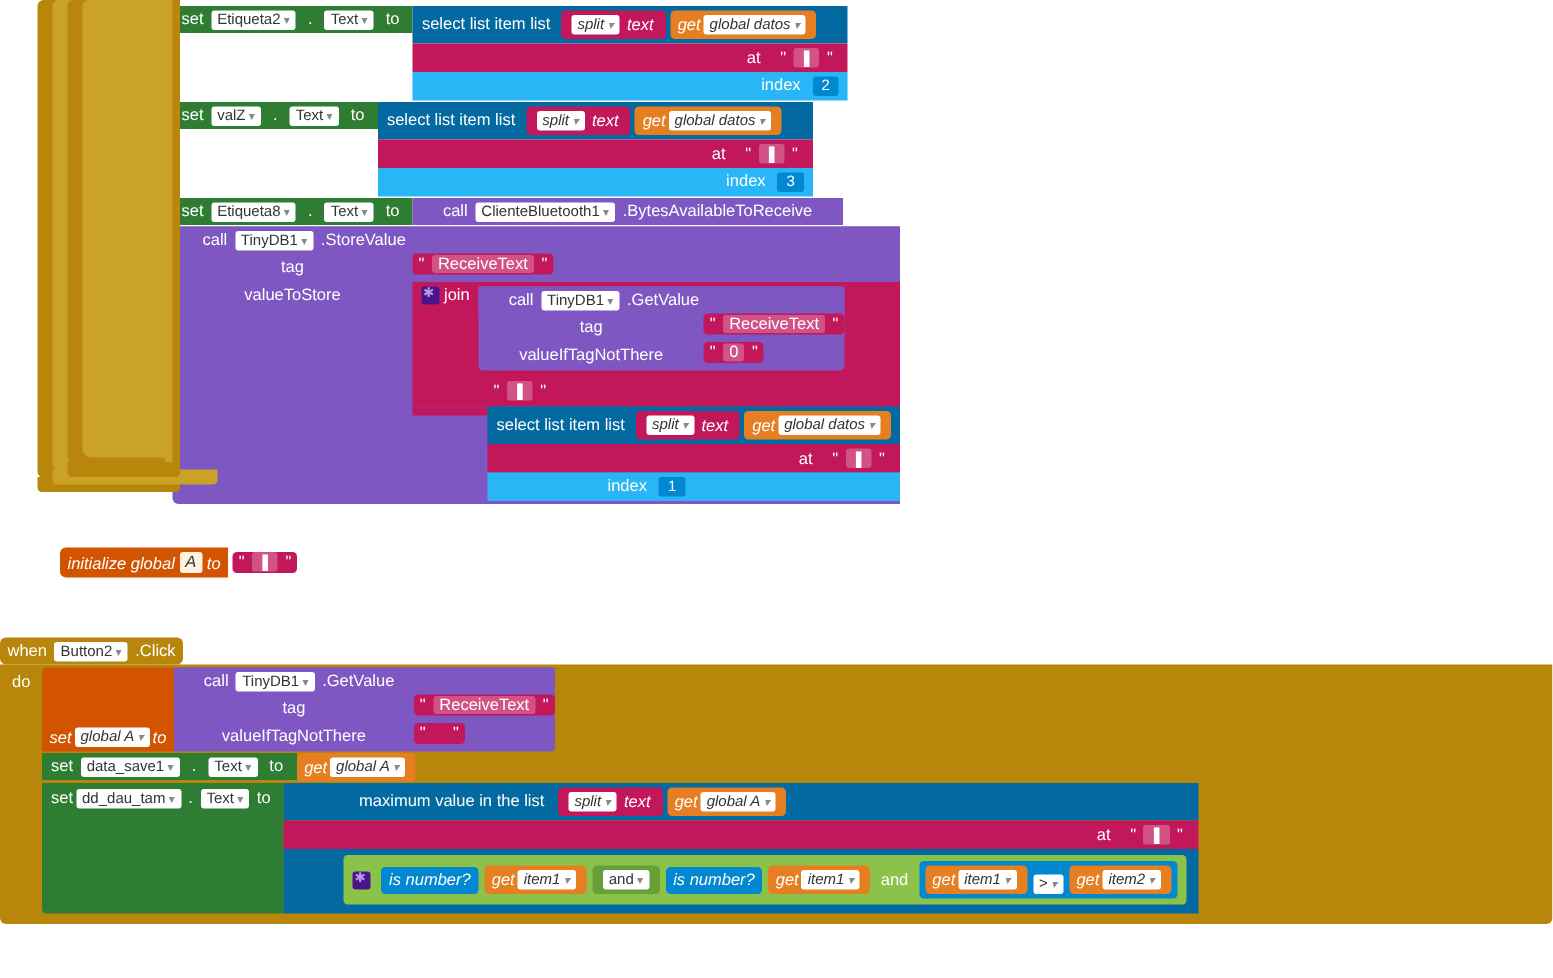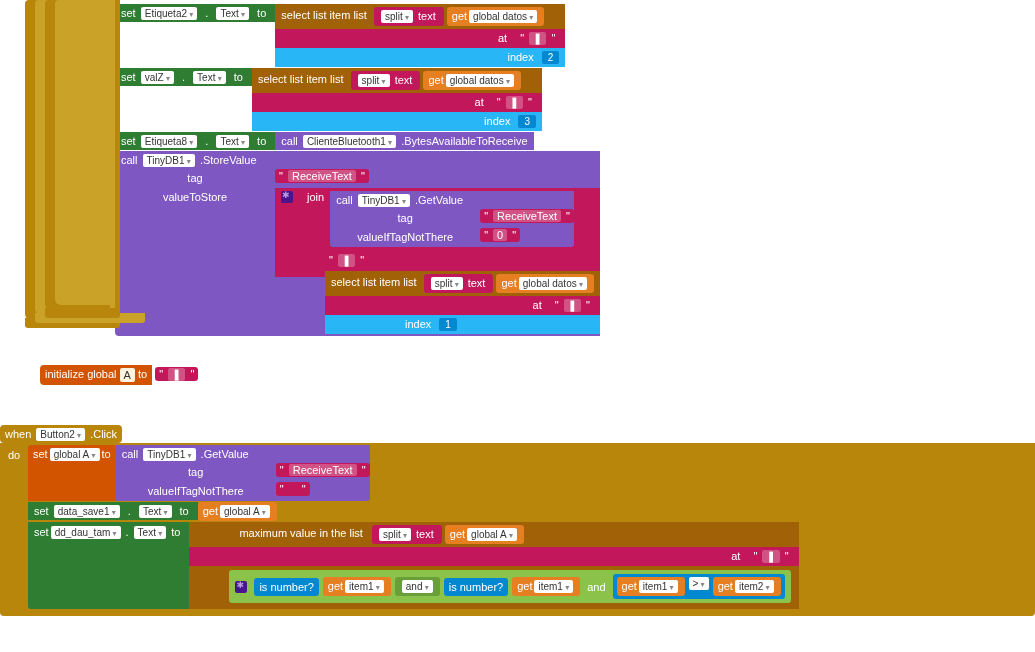--- a/index.html
+++ b/index.html
@@ -4,21 +4,21 @@
 <style>
 * { box-sizing: border-box; margin: 0; padding: 0; }
 body {
   font-family: sans-serif;
   font-size: 11px;
   background: #fff;
   color: #fff;
   padding: 0;
   width: 1035px;
 }
-.blk { display: inline-flex; align-items: flex-start; padding: 3px 5px; border-radius: 3px; white-space: nowrap; vertical-align: middle; }
+.blk { display: inline-flex; align-items: flex-end; padding: 3px 5px; border-radius: 3px; white-space: nowrap; vertical-align: middle; font-style: italic; }
 .row { display: flex; align-items: flex-start; margin-bottom: 1px; }
 .dd { background: #fff; color: #333; padding: 1px 4px; border-radius: 2px; font-size: 10px; margin: 0 2px; }
 .dd::after { content: " ▾"; color: #888; font-size: 8px; }
 .magenta { background: #c2185b; }
 .orange { background: #e67e22; }
 .orangeD { background: #d35400; }
 .txt { padding: 0 3px; }
 .qstr { background: #c2185b; padding: 1px 4px; border-radius: 3px; }
 .qstr .inner { background: rgba(255,255,255,0.25); padding: 0 4px; border-radius: 2px; margin: 0 2px; display: inline-block; min-width: 8px; }
 
@@ -26,24 +26,24 @@
 .brace { position: absolute; border-radius: 4px 0 0 6px; }
 .brace.b1 { left: 25px; top: 0; width: 95px; height: 320px; background: #b8860b; }
 .brace.b2 { left: 35px; top: 0; width: 80px; height: 315px; background: #c9a227; }
 .brace.b3 { left: 45px; top: 0; width: 65px; height: 310px; background: #b8860b; }
 .brace.b4 { left: 55px; top: 0; width: 55px; height: 305px; background: #c9a227; }
 .brace-tail { position: absolute; height: 10px; border-radius: 0 0 3px 3px; }
 
 .content1 { margin-left: 115px; padding-top: 4px; }
 .label-green { background: #2e7d32; color: #fff; padding: 3px 6px; }
 
-.blue-body { background: #a16207; padding: 3px 6px; }
+.blue-body { background: #0369a1; padding: 3px 6px; }
 .blue-sub { background: #29b6f6; padding: 3px 6px; display: flex; justify-content: flex-end; text-align: right; }
 
-.purple-body { background: #7e57c2; padding: 3px 6px; }
+.purple-body { background: #7e57c2; padding: 3px 20px; }
 .purple-rows { background: #7e57c2; }
 .purple-label-col { width: 160px; text-align: center; padding: 3px 6px; }
 
 .magenta-body { background: #c2185b; padding: 3px 6px; }
 .magenta-sub { background: #c2185b; padding: 3px 6px; text-align: right; }
 
 .small-num { background: #0288d1; color: #fff; padding: 1px 6px; border-radius: 2px; font-size: 10px; }
 
 .section2 { margin-top: 30px; margin-left: 40px; }
 .section3 { margin-top: 40px; }
@@ -161,21 +161,21 @@
         <div class="row">
           <div class="purple-label-col">tag</div>
           <span class="qstr">" <span class="inner">ReceiveText</span> "</span>
         </div>
         <div class="row" style="align-items:flex-start;">
           <div class="purple-label-col">valueToStore</div>
 
           <div class="col">
             <div class="magenta-body" style="display:flex;">
               <span class="gear"></span>
-              <span style="margin-right:6px;margin-left:11px;">join</span>
+              <span style="margin-right:6px;">join</span>
 
               <div class="col purple-rows" style="border-radius:3px;">
                 <div class="purple-body">
                   <span>call</span>
                   <span class="dd">TinyDB1</span>
                   <span>.GetValue</span>
                 </div>
                 <div class="row">
                   <div class="purple-label-col" style="width:150px;">tag</div>
                   <span class="qstr">" <span class="inner">ReceiveText</span> "</span>

